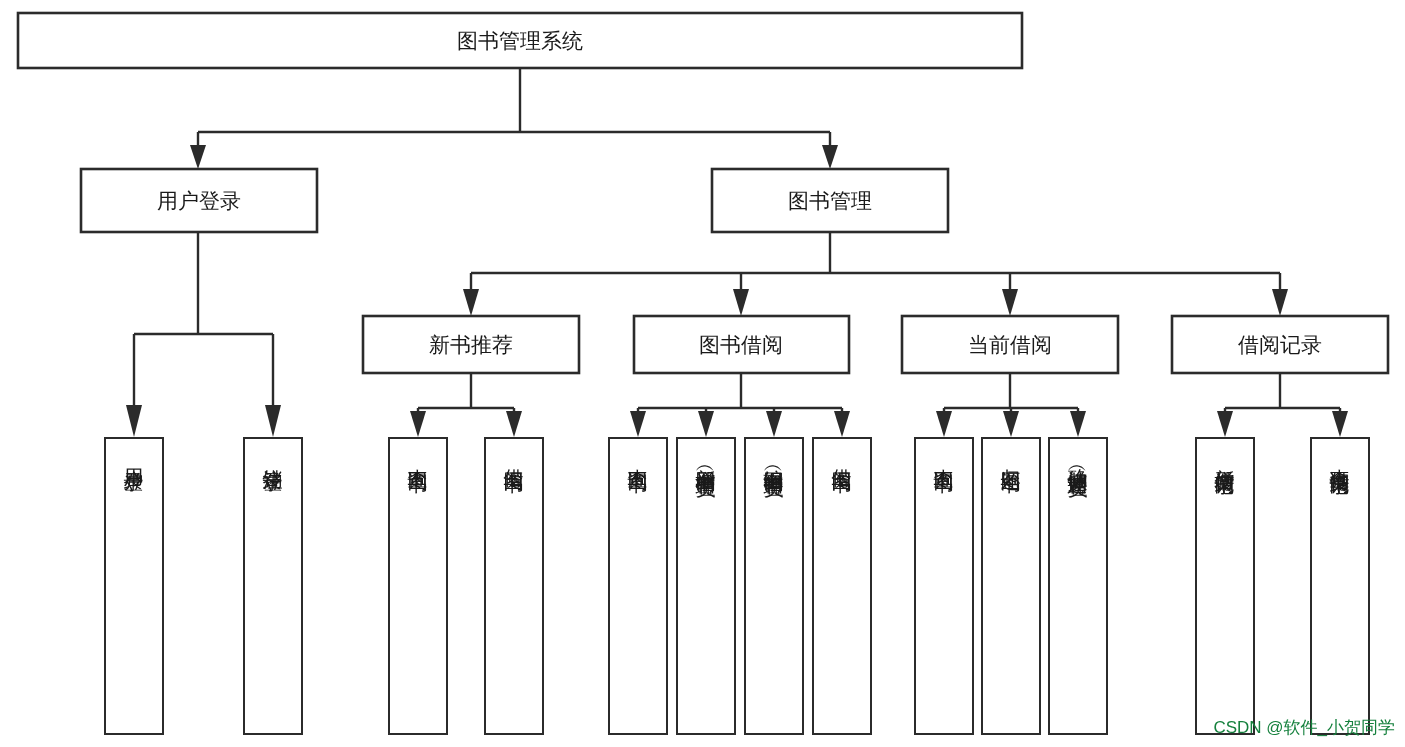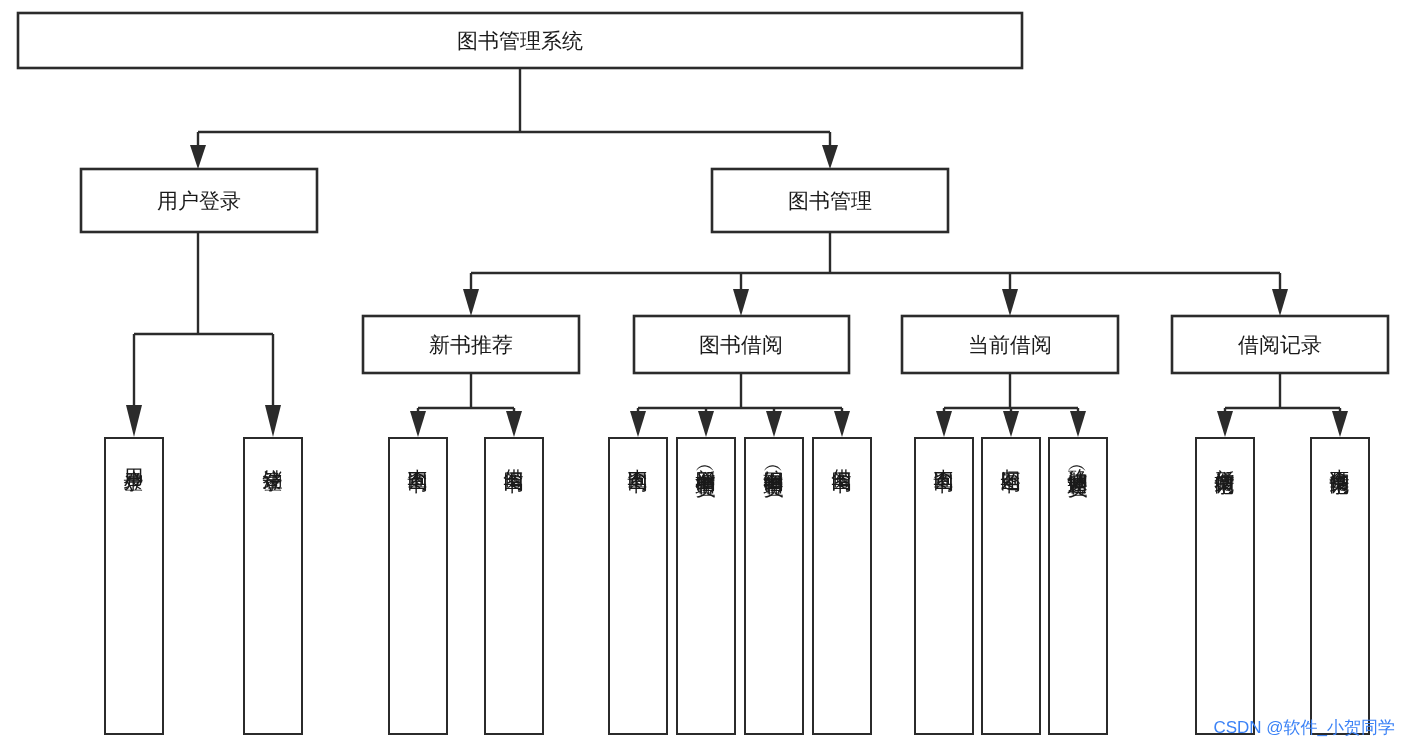--- a/index.html
+++ b/index.html
@@ -52,21 +52,21 @@
   }
   .arrowhead {
     fill: #2b2b2b;
   }
   #watermark {
     position: absolute;
     right: 10px;
     bottom: 8px;
     font-family: "Liberation Sans", "DejaVu Sans", sans-serif;
     font-size: 17px;
-    color: #3b82f6;
+    color: #15803d;
     white-space: nowrap;
     pointer-events: none;
   }
   .leaf-html {
     position: absolute;
     box-sizing: border-box;
     background: #ffffff;
     border: 2.6px solid #2b2b2b;
     display: flex;
     align-items: flex-start;

